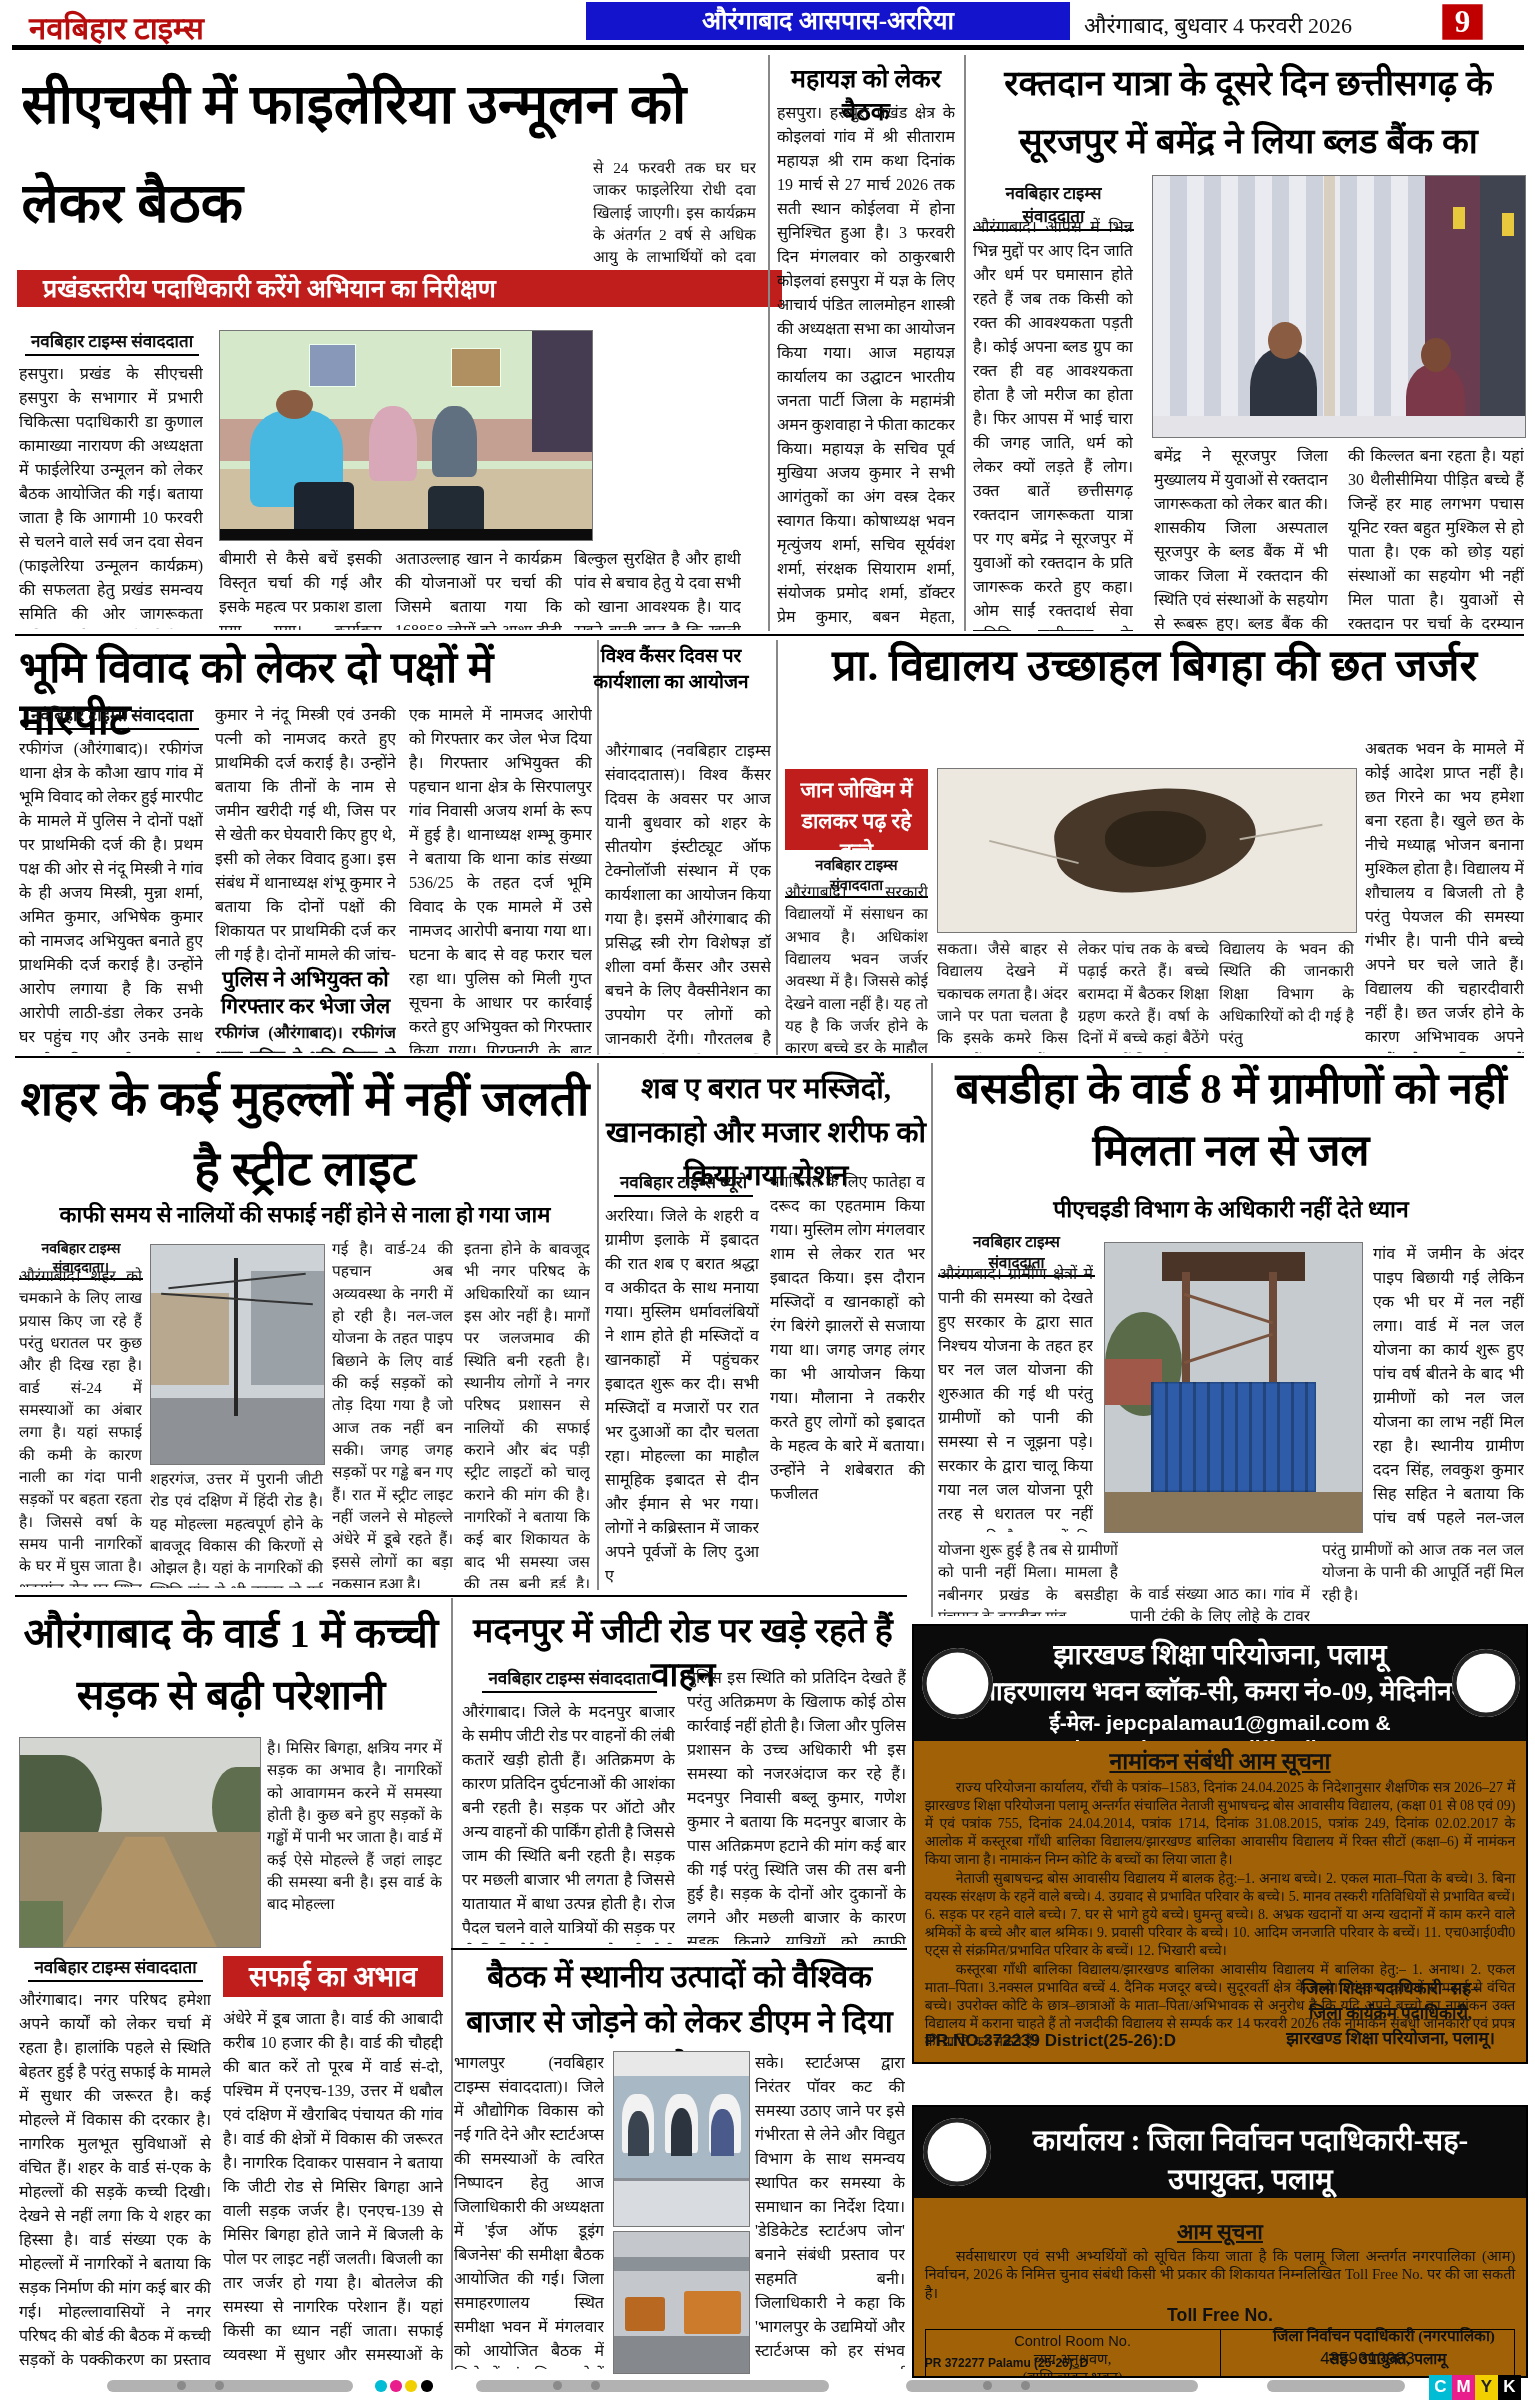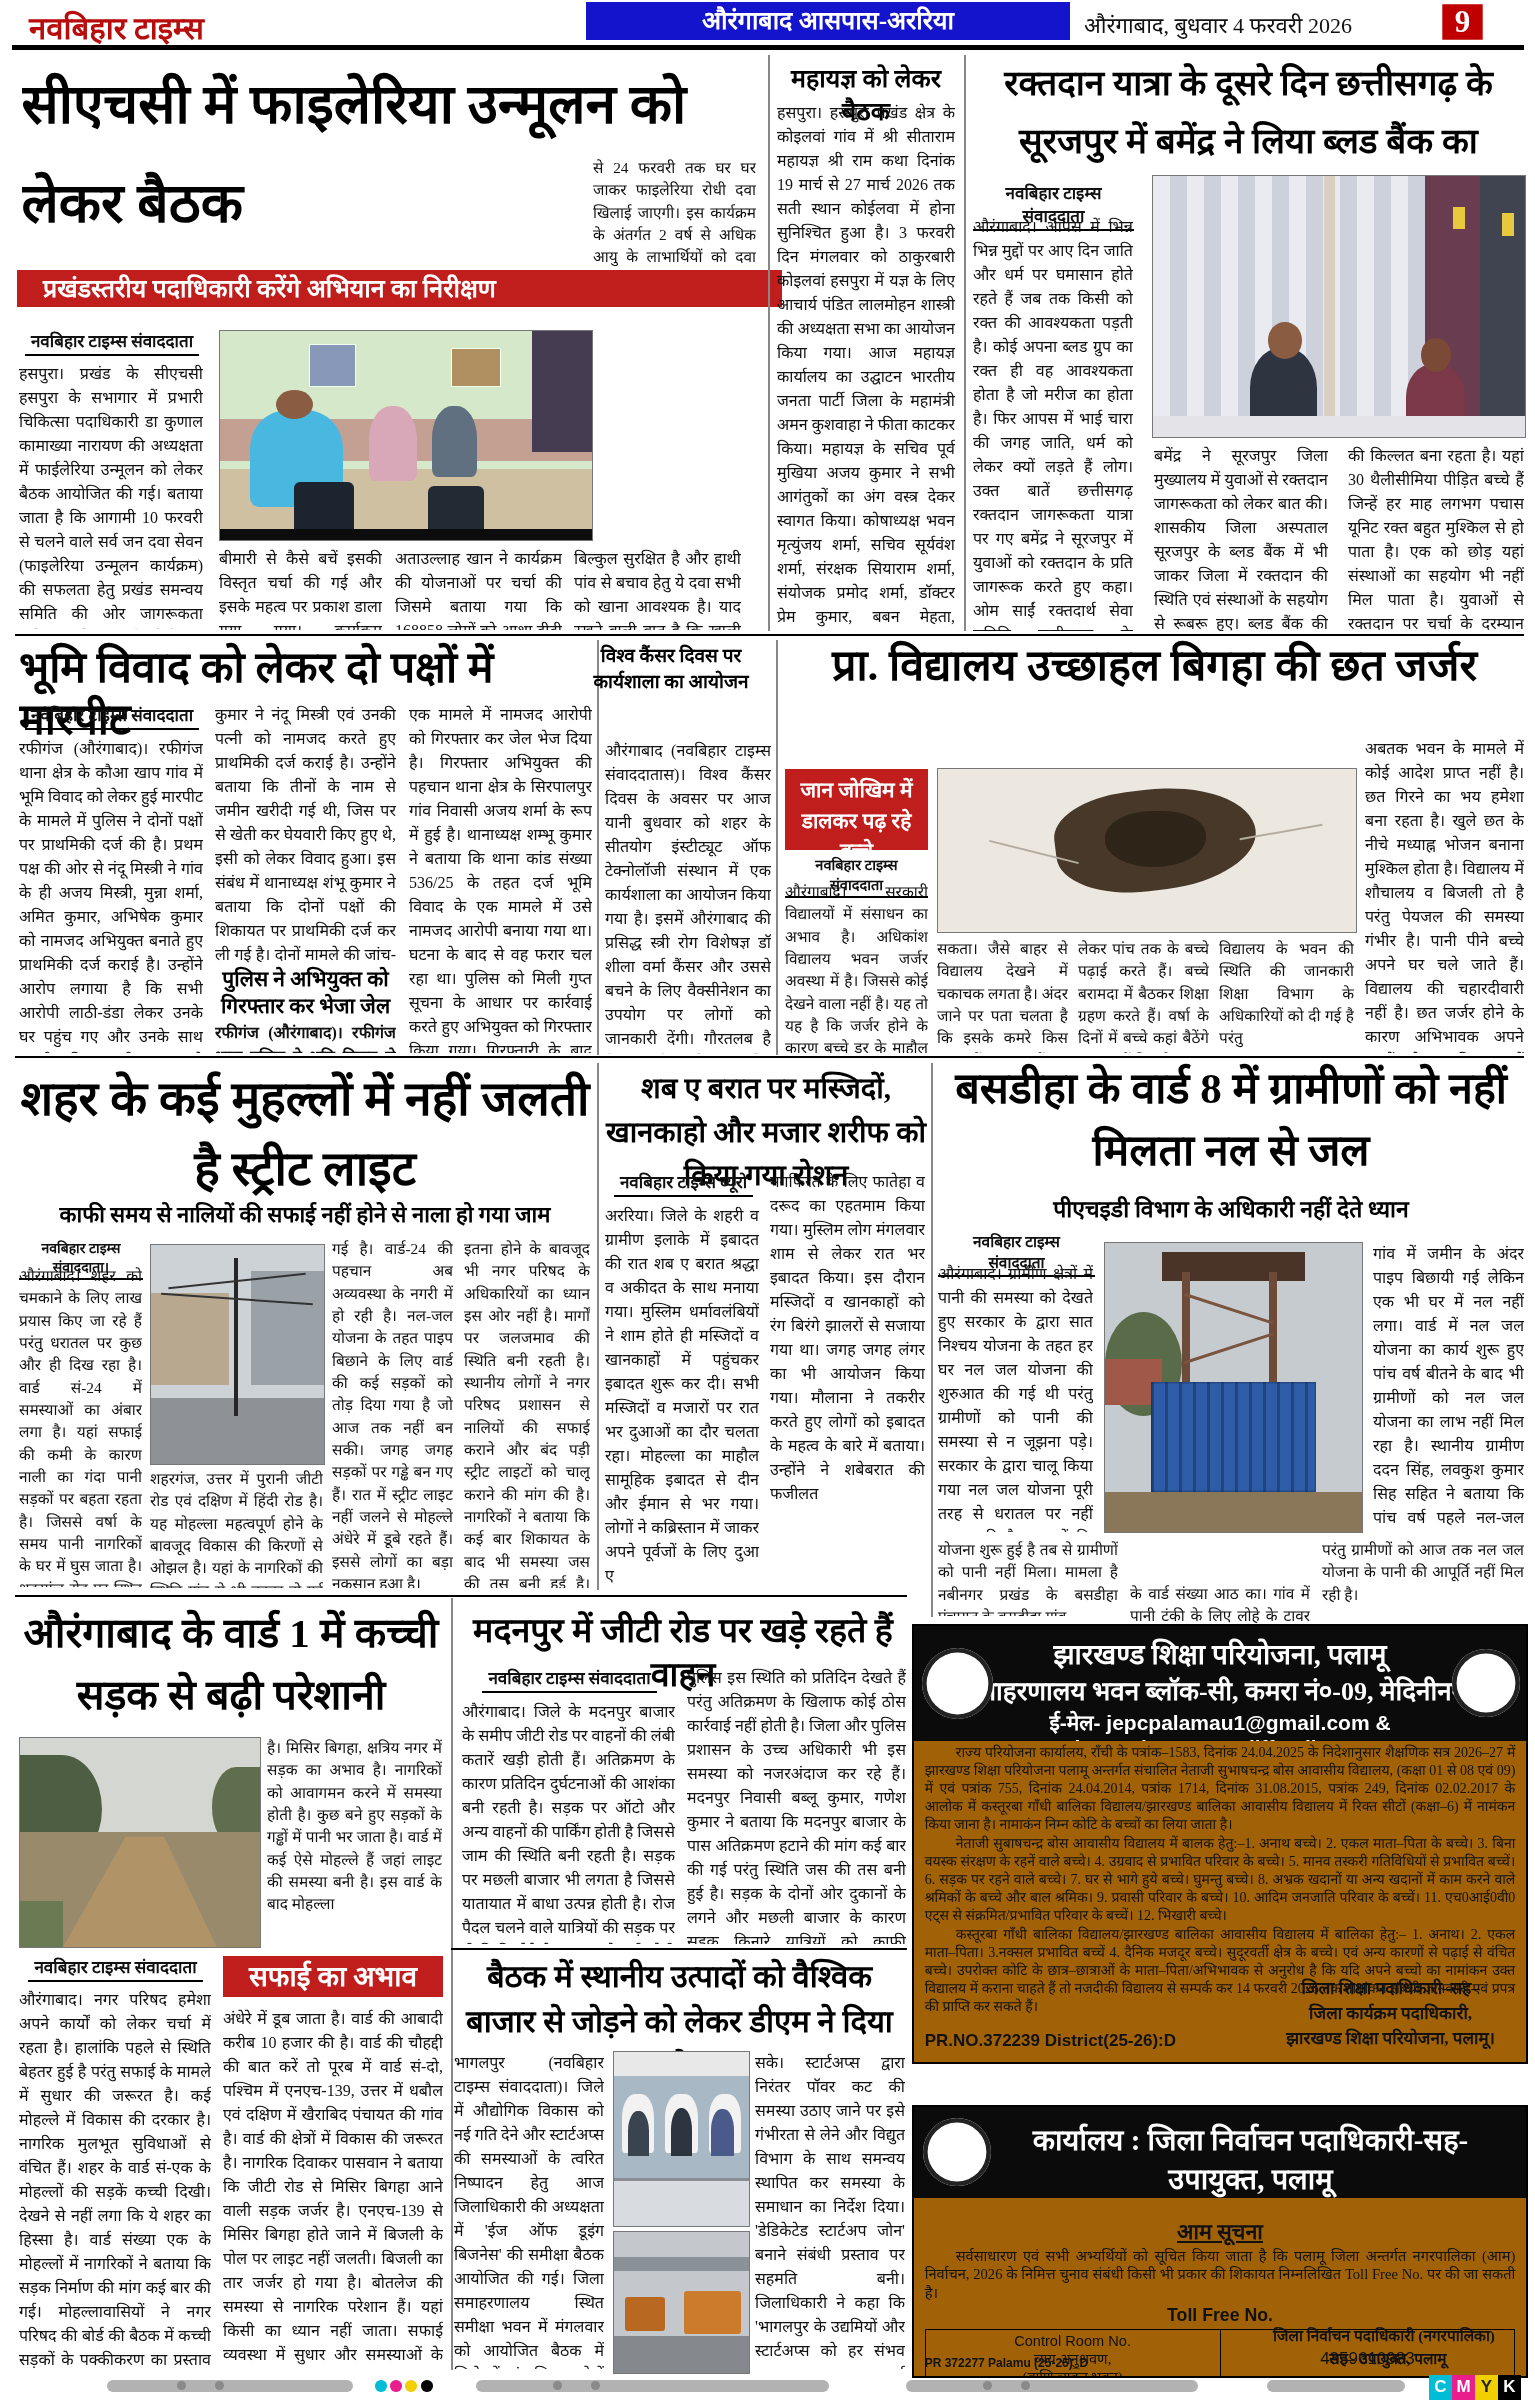--- a/index.html
+++ b/index.html
@@ -239,20 +239,21 @@
   <div class="col" style="left:755px;top:2051px;width:150px;height:318px;">सके। स्टार्टअप्स द्वारा निरंतर पॉवर कट की समस्या उठाए जाने पर इसे गंभीरता से लेने और विद्युत विभाग के साथ समन्वय स्थापित कर समस्या के समाधान का निर्देश दिया। 'डेडिकेटेड स्टार्टअप जोन' बनाने संबंधी प्रस्ताव पर सहमति बनी। जिलाधिकारी ने कहा कि 'भागलपुर के उद्यमियों और स्टार्टअप्स को हर संभव सहायता उपलब्ध कराई जाएगी। हम एक एक बाधा को दूर करेंगे ताकि यहां का उद्योग वैश्विक स्तर पर अपनी पहचान बना सके।'</div>
 
   <div class="ad" style="left:912px;top:1624px;width:612px;height:436px;">
     <div class="adhead" style="height:115px;">
       <div class="d" style="left:7.7px;top:21.5px;width:71px;height:71px;background:#fff;border-radius:50%;box-shadow:inset 0 0 0 4.6px #222;"></div>
       <div class="d" style="right:6.1px;top:23px;width:68px;height:68px;background:#fff;border-radius:50%;box-shadow:inset 0 0 0 4.6px #222;"></div>
       <div style="padding-top:7.7px;font-size:28px;font-weight:bold;">झारखण्ड शिक्षा परियोजना, पलामू</div>
       <div style="font-size:26px;font-weight:bold;">समाहरणालय भवन ब्लॉक-सी, कमरा नं०-09, मेदिनीनगर</div>
       <div class="latin" style="font-size:21px;font-weight:bold;">ई-मेल- jepcpalamau1@gmail.com &amp; jepcpalamau@rediffmail.com</div>
     </div>
+    <div class="ctr" style="font-size:23px;font-weight:bold;text-decoration:underline;margin-top:3.1px;">नामांकन संबंधी आम सूचना</div>
     <div style="padding:3.1px 10.7px 0;font-size:14px;line-height:1.28;text-align:justify;text-indent:31px;">राज्य परियोजना कार्यालय, राँची के पत्रांक–1583, दिनांक 24.04.2025 के निदेशानुसार शैक्षणिक सत्र 2026–27 में झारखण्ड शिक्षा परियोजना पलामू अन्तर्गत संचालित नेताजी सुभाषचन्द्र बोस आवासीय विद्यालय, (कक्षा 01 से 08 एवं 09) में  एवं पत्रांक 755, दिनांक 24.04.2014, पत्रांक 1714, दिनांक 31.08.2015, पत्रांक 249, दिनांक 02.02.2017 के आलोक में कस्तूरबा गाँधी बालिका विद्यालय/झारखण्ड बालिका आवासीय विद्यालय में रिक्त सीटों (कक्षा–6) में नामंकन किया जाना है। नामाकंन निम्न कोटि के बच्चों का लिया जाता है।</div>
     <div style="padding:1.5px 10.7px 0;font-size:14px;line-height:1.28;text-align:justify;text-indent:31px;">नेताजी सुबाषचन्द्र बोस आवासीय विद्यालय में बालक हेतु:–1. अनाथ बच्चे। 2. एकल माता–पिता के बच्चे। 3. बिना वयस्क संरक्षण के रहनें वाले बच्चे। 4. उग्रवाद से प्रभावित परिवार के बच्चे। 5. मानव तस्करी गतिविधियों से प्रभावित बच्चें। 6. सड़क पर रहने वाले बच्चे। 7. घर से भागे हुये बच्चे। घुमन्तु बच्चे। 8. अभ्रक खदानों या अन्य खदानों में काम करने वाले श्रमिकों के बच्चे और बाल श्रमिक। 9. प्रवासी परिवार के बच्चे। 10. आदिम जनजाति परिवार के बच्चें। 11. एच0आई0वी0 एट्स से संक्रमित/प्रभावित परिवार के बच्चें। 12. भिखारी बच्चे।</div>
     <div style="padding:1.5px 10.7px 0;font-size:14px;line-height:1.28;text-align:justify;text-indent:31px;">कस्तूरबा गाँधी बालिका विद्यालय/झारखण्ड बालिका आवासीय विद्यालय में बालिका हेतु:– 1. अनाथ। 2. एकल माता–पिता। 3.नक्सल प्रभावित बच्चें 4. दैनिक मजदूर बच्चे। सुदूरवर्ती क्षेत्र के बच्चे। एवं अन्य कारणों से पढ़ाई से वंचित बच्चे। उपरोक्त कोटि के छात्र–छात्राओं के माता–पिता/अभिभावक से अनुरोध है कि यदि अपने बच्चो का नामांकन उक्त विद्यालय में कराना चाहते हैं तो नजदीकी विद्यालय से सम्पर्क कर 14 फरवरी 2026 तक नामांकन संबंधी जानकारी एवं प्रपत्र की प्राप्ति कर सकते हैं।</div>
     <div class="sign" style="right:31px;bottom:10.7px;">
       <div>जिला शिक्षा पदाधिकारी–सह–</div>
       <div>जिला कार्यक्रम पदाधिकारी,</div>
       <div>झारखण्ड शिक्षा परियोजना, पलामू।</div>
     </div>
     <div class="abs latin" style="left:10.7px;bottom:10.7px;font-size:17px;font-weight:bold;">PR.NO.372239 District(25-26):D</div>
   </div>

